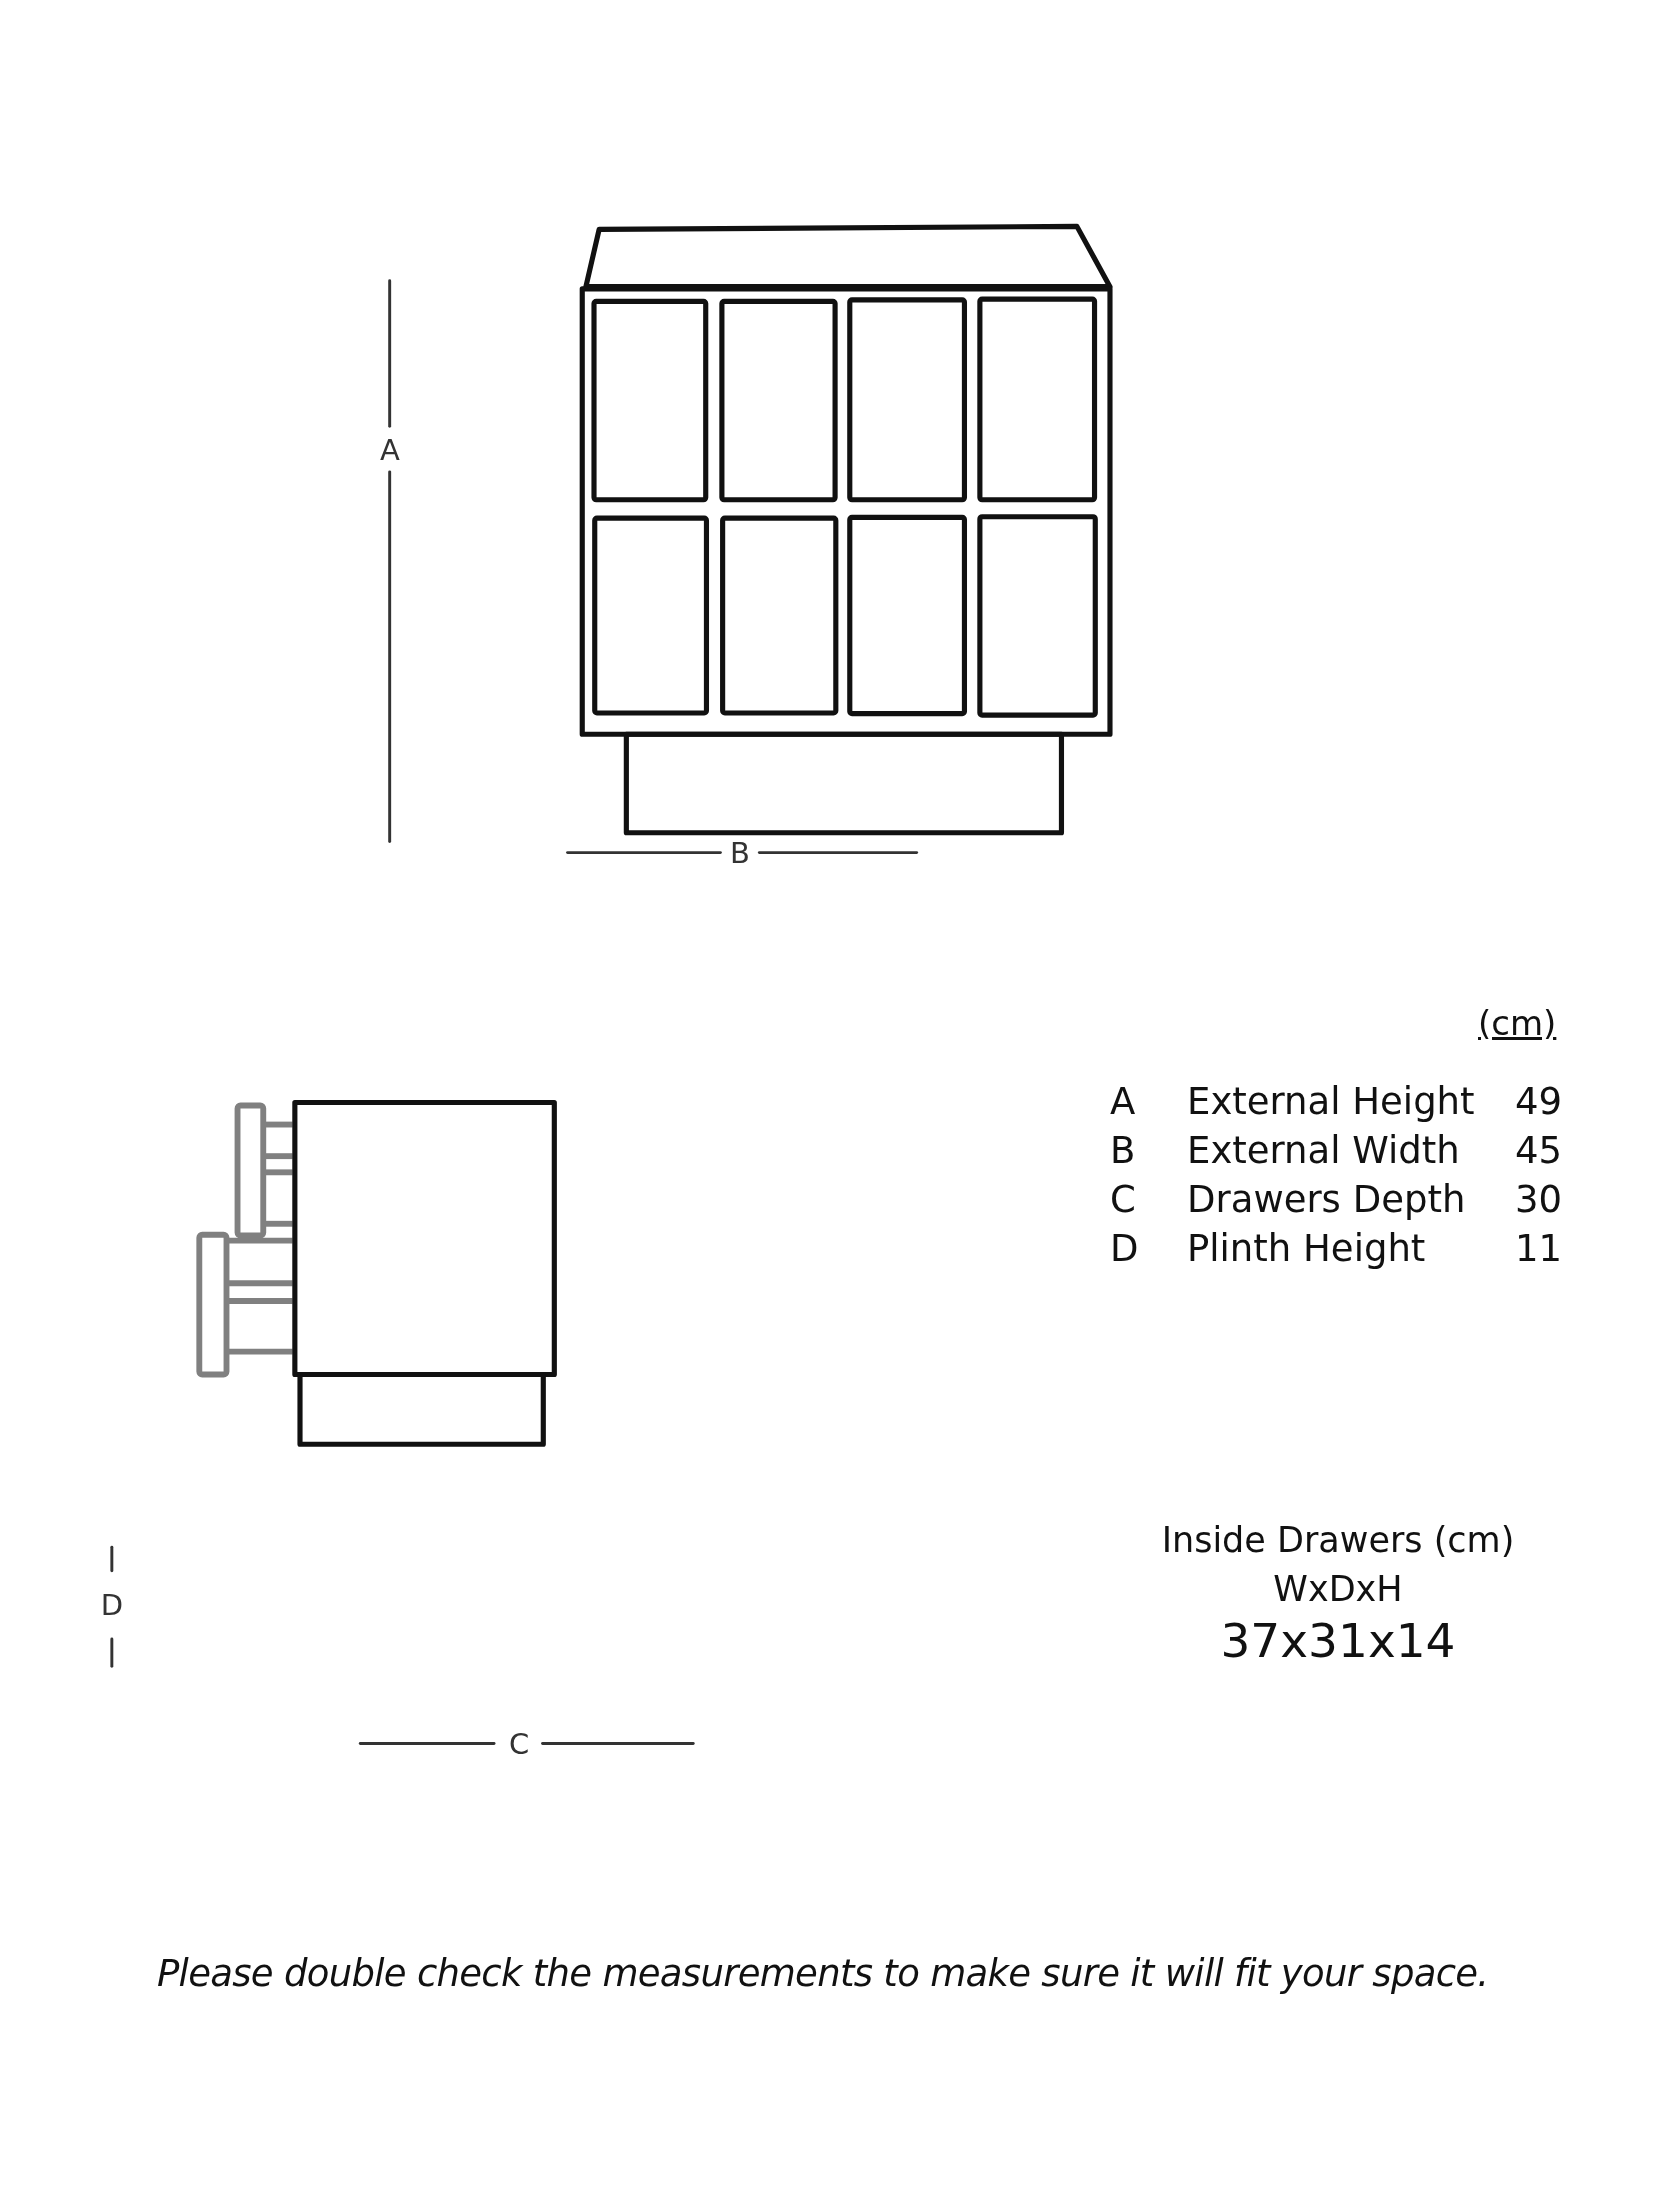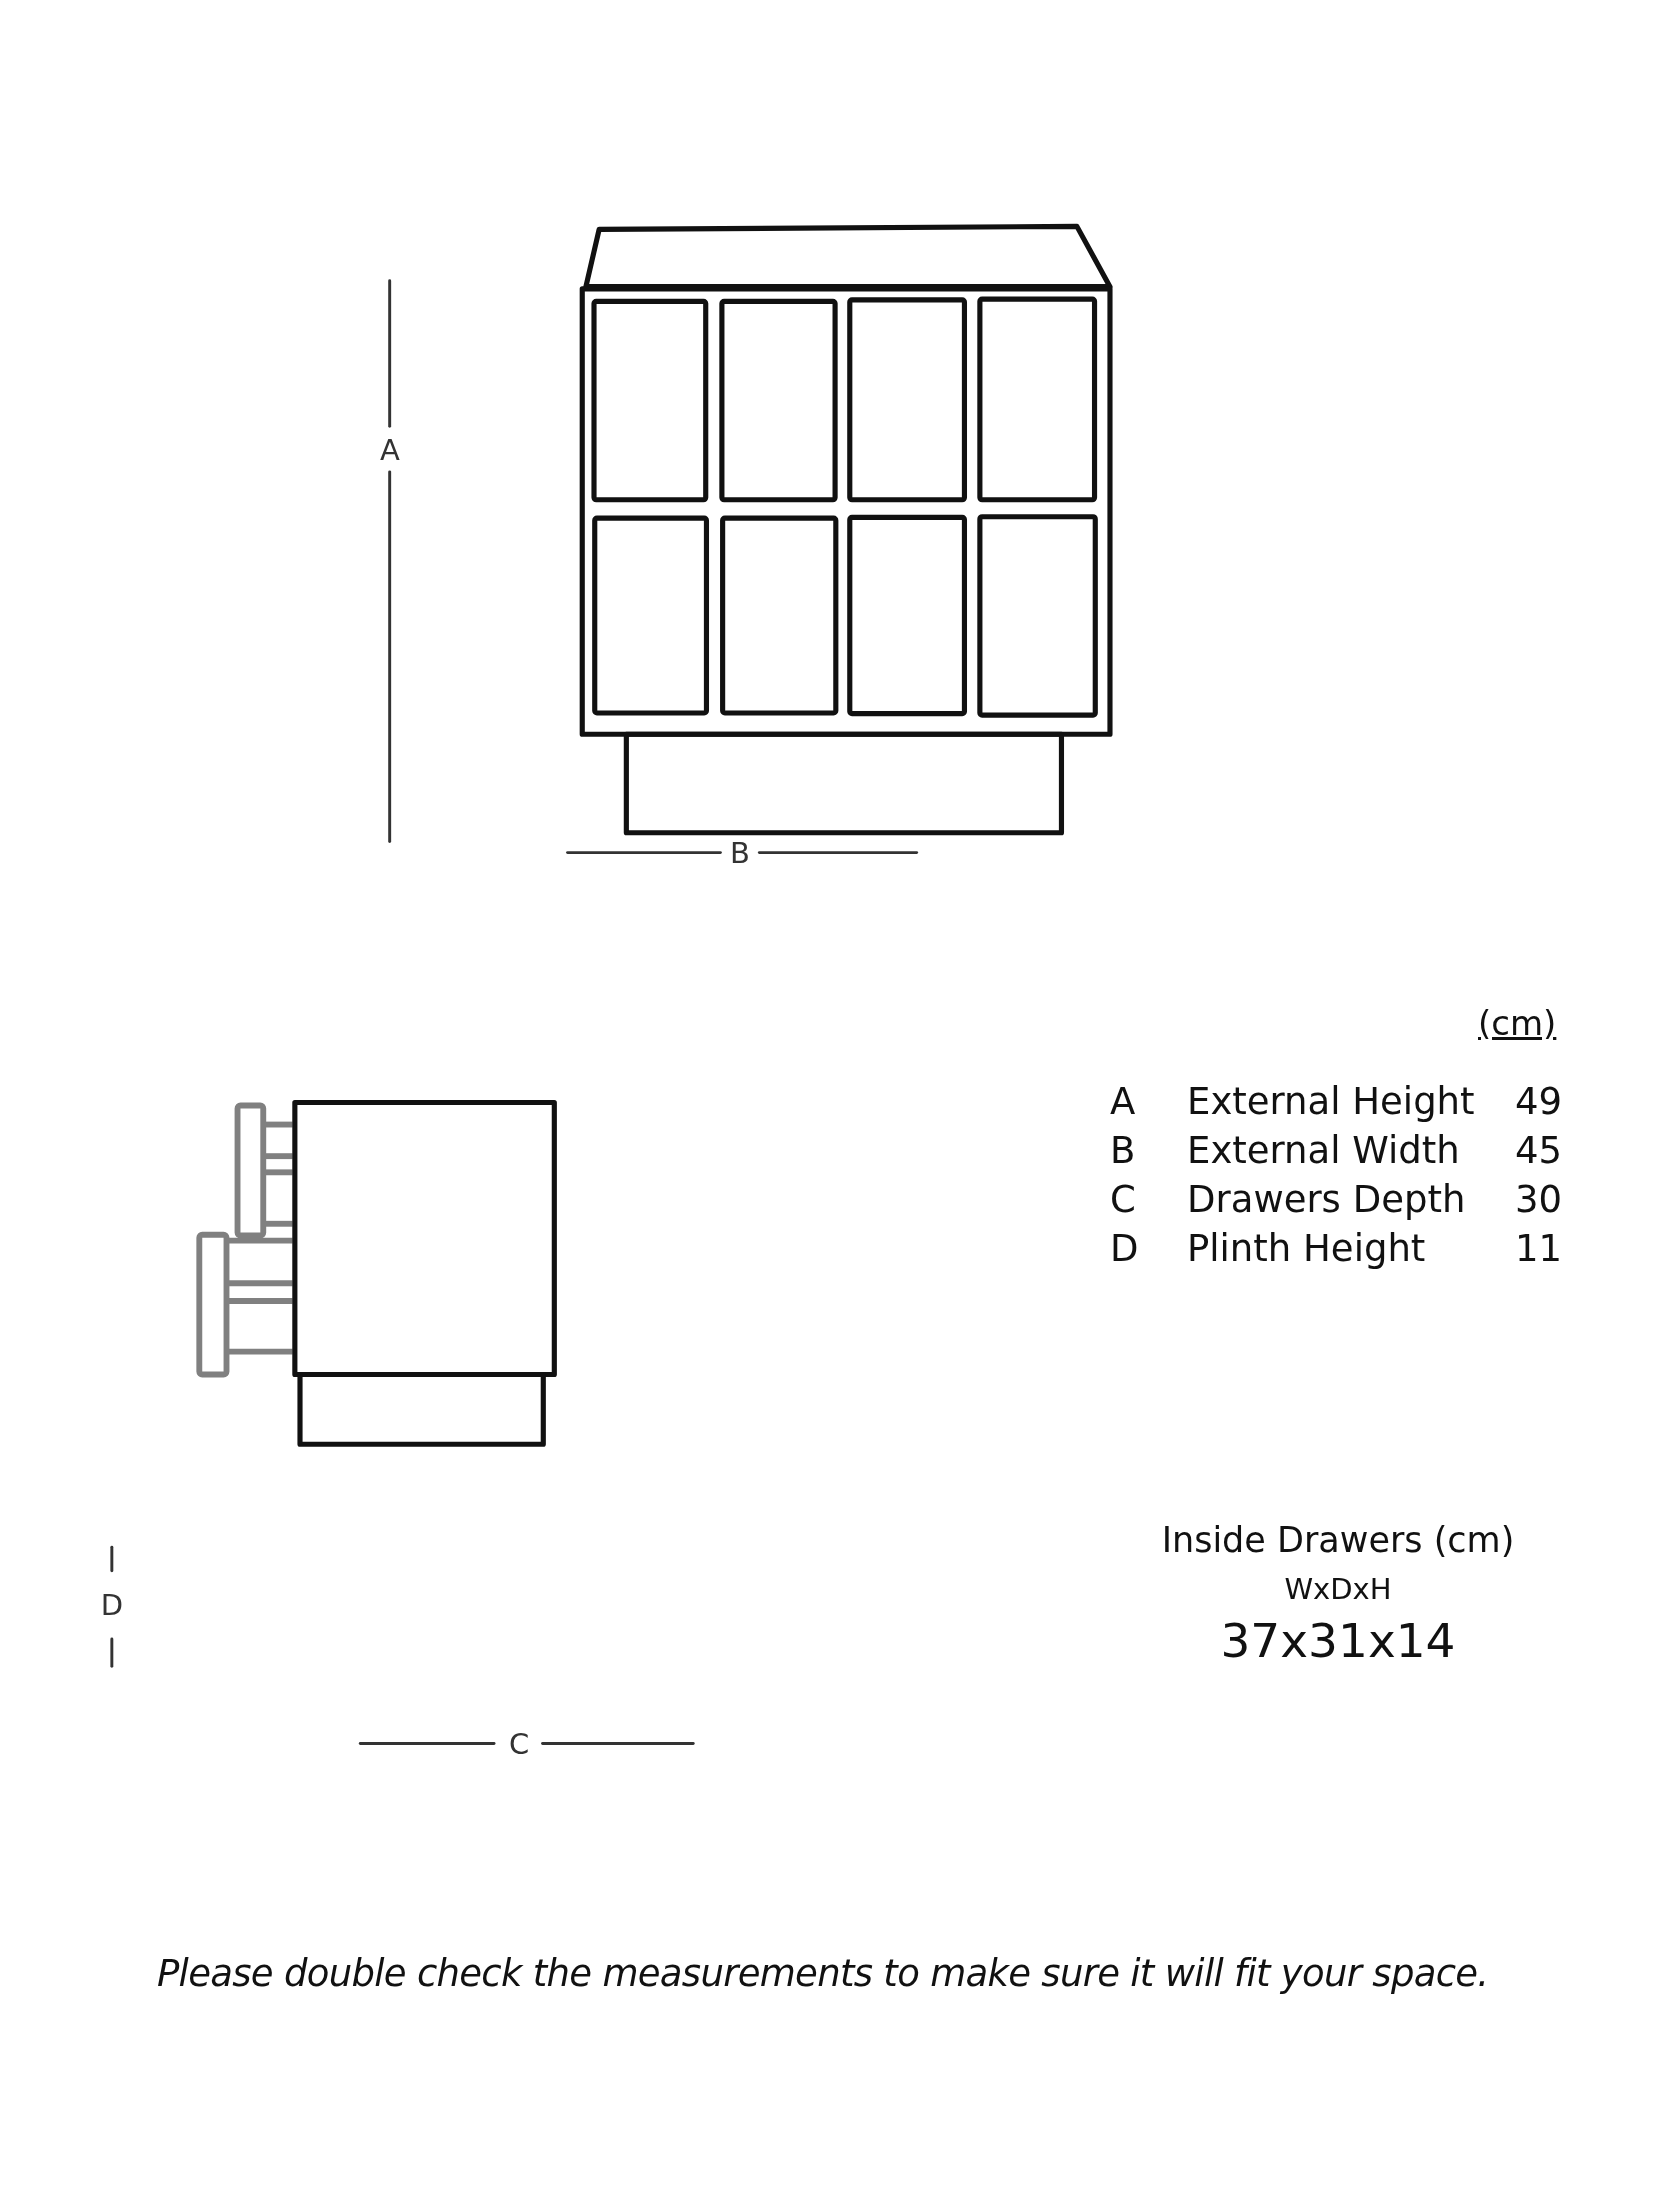--- a/index.html
+++ b/index.html
@@ -8,21 +8,21 @@
   svg.drawing { position: absolute; left: 0; top: 0; }
   .lbl { position: absolute; color: #333; font-size: 29px; line-height: 1; transform: translate(-50%, -50%); }
   .unit { position: absolute; left: 1478px; top: 1003px; font-size: 34px; color: #111; text-decoration: underline; }
   .dims { position: absolute; left: 1110px; top: 1077px; font-size: 37px; color: #111; }
   .dim-row { display: flex; height: 49px; align-items: center; }
   .dim-letter { width: 77px; }
   .dim-label { width: 294px; }
   .dim-value { width: 81px; text-align: right; }
   .inside { position: absolute; left: 1147px; top: 1516px; width: 382px; text-align: center; color: #111; }
   .inside .title { font-size: 35px; line-height: 49px; }
-  .inside .fmt { font-size: 29px; line-height: 49px; }
+  .inside .fmt { font-size: 35px; line-height: 49px; }
   .inside .val { font-size: 47px; line-height: 54px; }
   .note { position: absolute; left: 157px; top: 1952px; font-size: 37px; color: #111; white-space: nowrap; letter-spacing: -0.7px; font-style: italic; }
 </style>
 </head>
 <body>
 
 <svg class="drawing" width="1654" height="2205" viewBox="0 0 2250 3000">
 
   <g fill="none" stroke="#111" stroke-width="7" stroke-linejoin="round">
 

